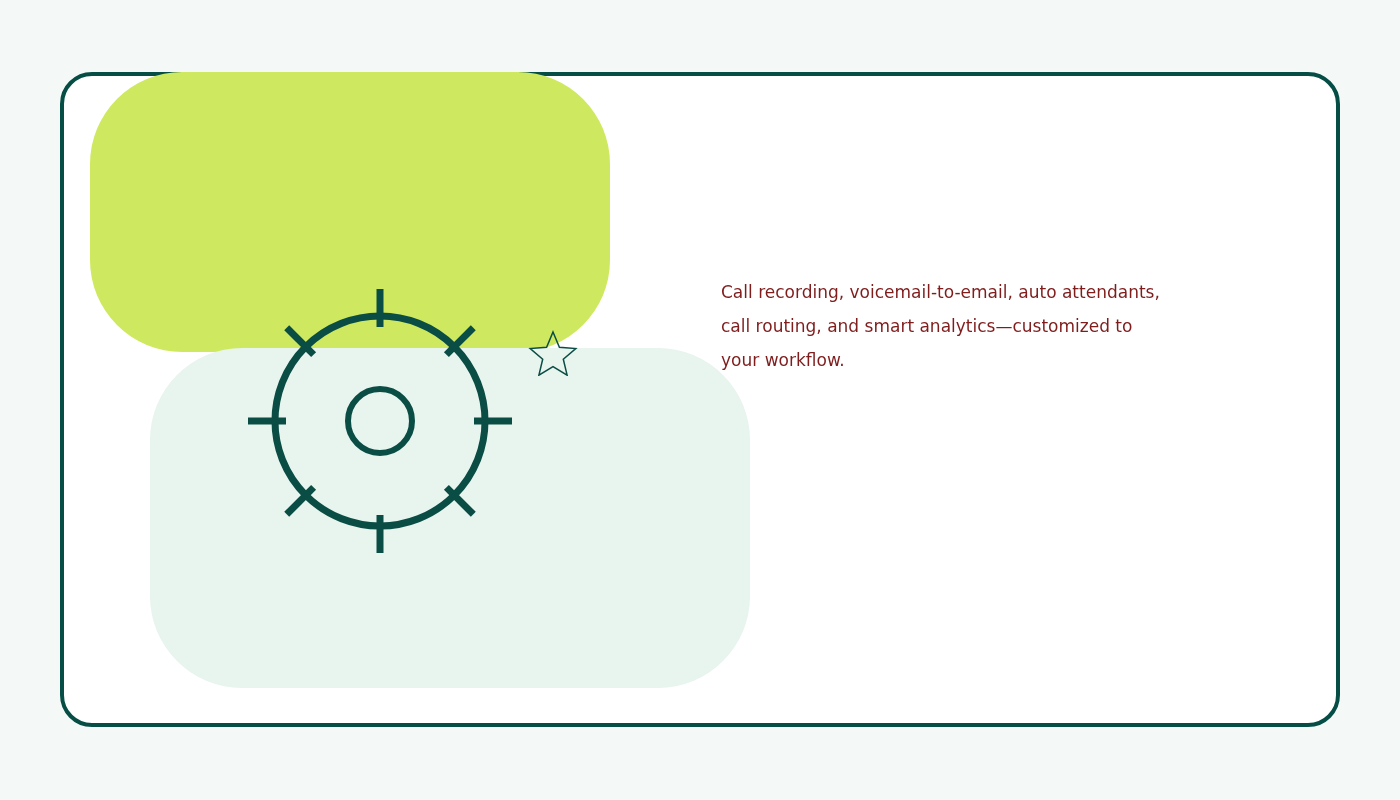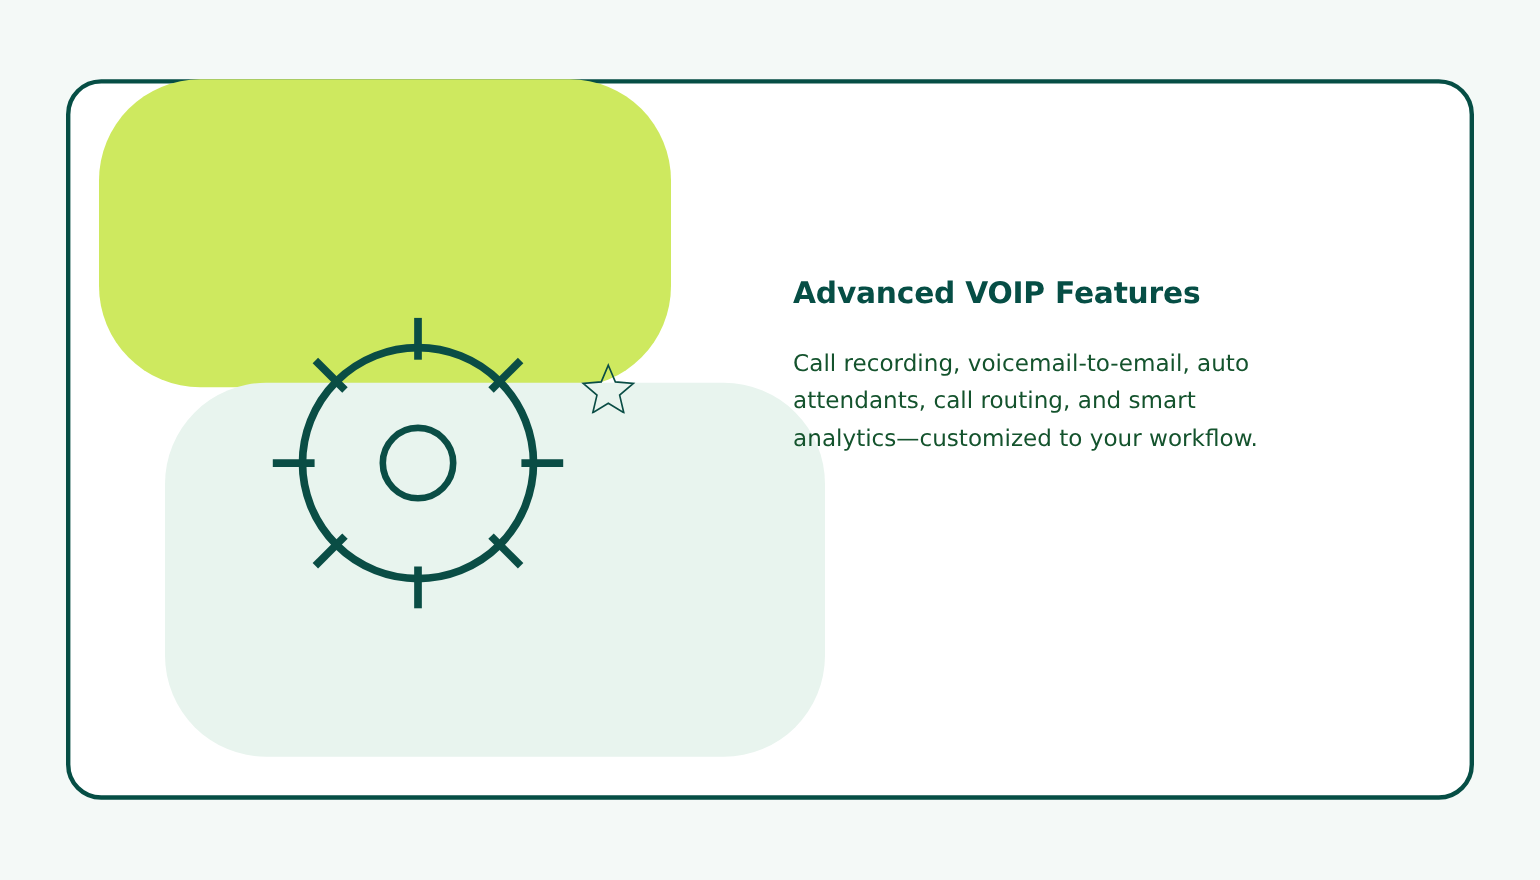--- a/index.html
+++ b/index.html
@@ -87,24 +87,24 @@
     margin: 0;
     font-size: 27px;
     font-weight: bold;
     line-height: 38px;
     letter-spacing: -0.2px;
     color: #064e45;
   }
   .feature-desc {
     margin: 0;
     padding-top: 27px;
-    font-size: 21px;
+    font-size: 17px;
     font-weight: normal;
     line-height: 34px;
-    color: #14532d;
+    color: #7f1d1d;
     max-width: 452px;
   }
 </style>
 </head>
 <body>
 
 <div id="stage">
 
   <div class="feature-card"></div>
 
@@ -128,17 +128,16 @@
     </svg>
   </div>
 
   <div class="star-art">
     <svg width="50" height="46" viewBox="0 0 50 46" aria-hidden="true">
       <polygon points="25,2 31.4,17.2 47.8,18.5 35.3,29.2 39.1,45.2 25,36.6 10.9,45.2 14.7,29.2 2.2,18.5 18.6,17.2" fill="none" stroke="#0a4d45" stroke-width="1.5" stroke-linejoin="miter"></polygon>
     </svg>
   </div>
 
   <div class="text-col">
-    <h2 class="feature-title">Advanced VOIP Features</h2>
     <p class="feature-desc">Call recording, voicemail-to-email, auto attendants, call routing, and smart analytics—customized to your workflow.</p>
   </div>
 
 </div>
 
 </body></html>

